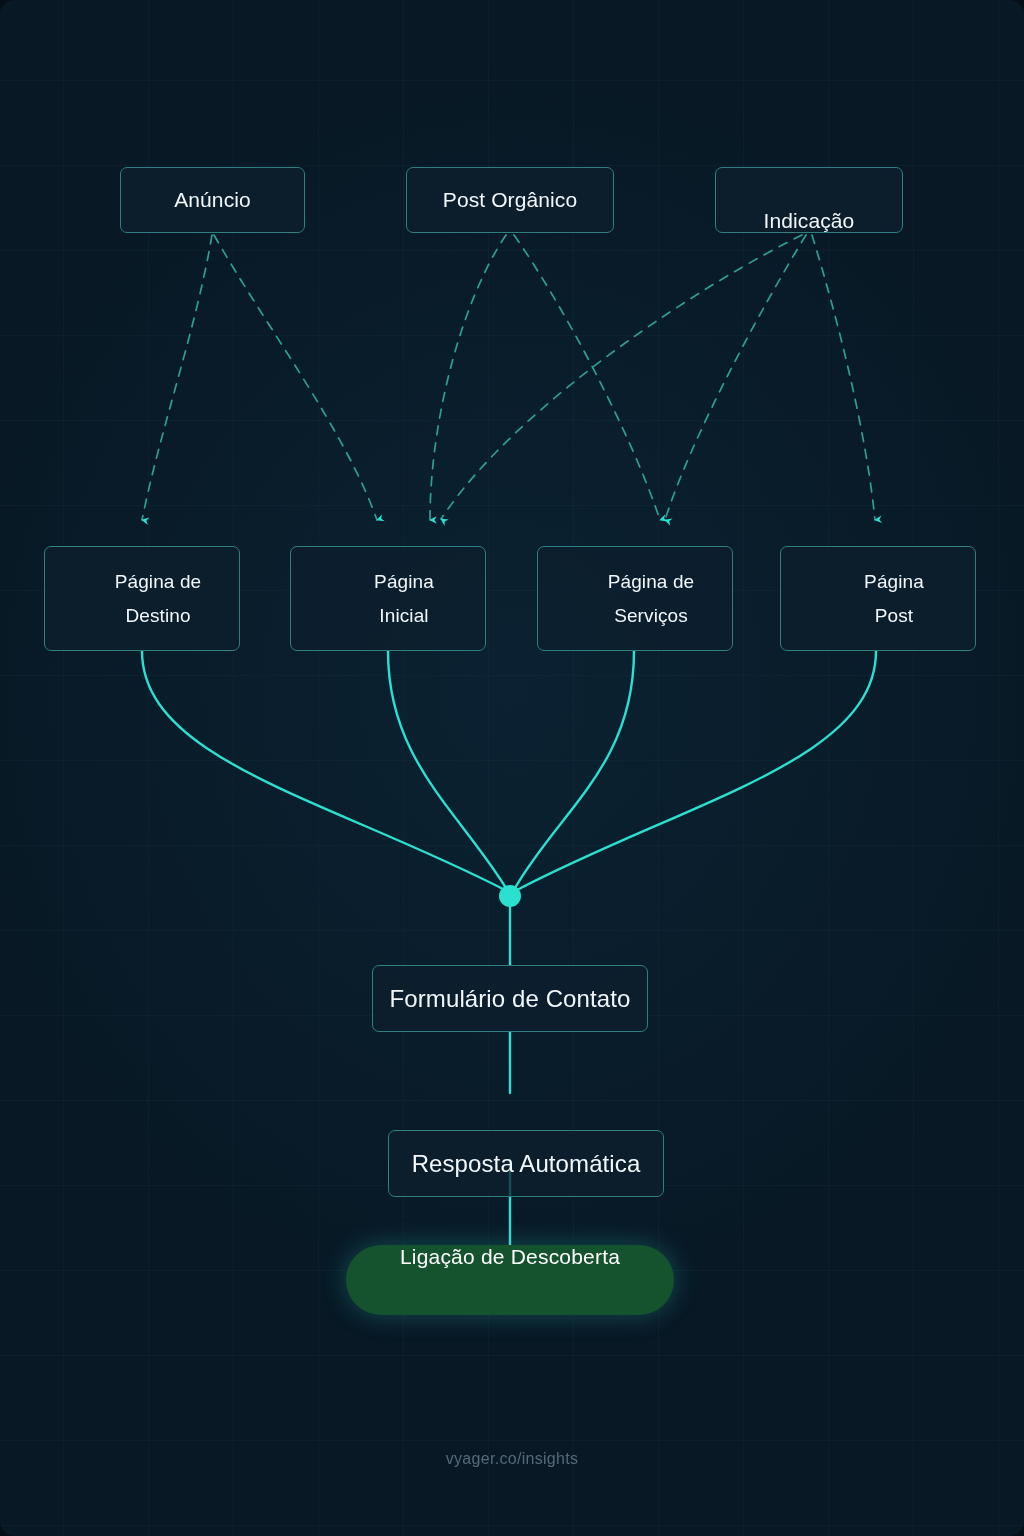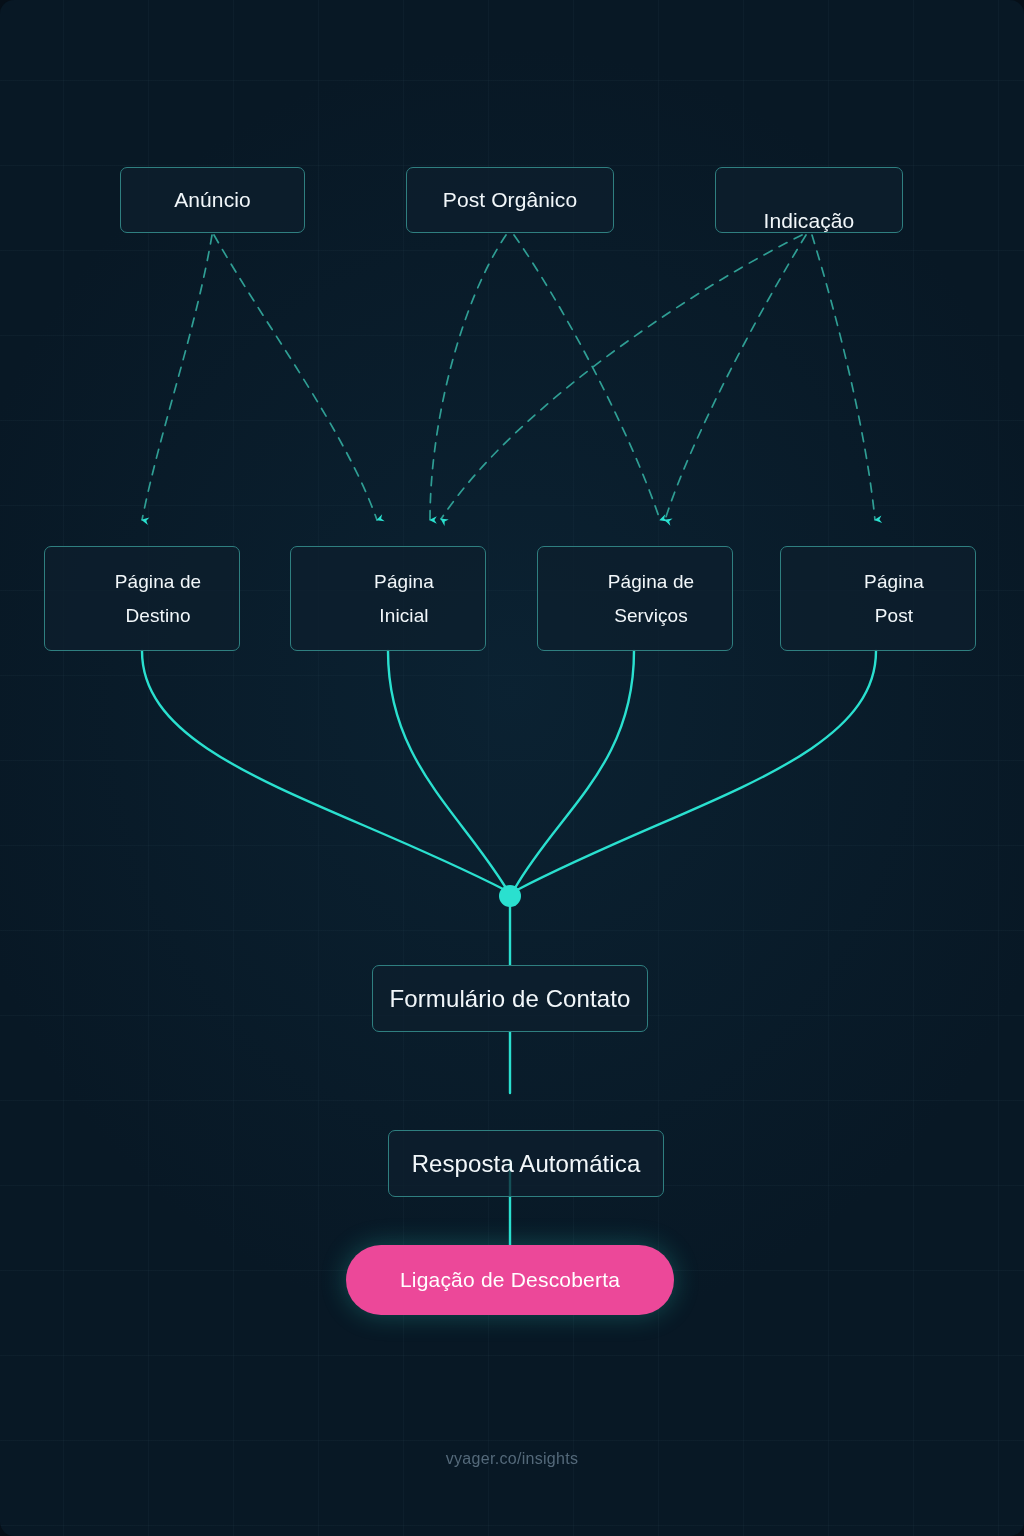--- a/index.html
+++ b/index.html
@@ -62,23 +62,23 @@
   .node.two-line .line + .line {
     margin-top: 14px;
   }
   .node.source { font-size: 21px; }
   .node.page   { font-size: 19px; padding-left: 32px; }
   .node.step   { font-size: 24px; }
   .cta {
     position: absolute;
     box-sizing: border-box;
     display: flex;
-    align-items: center;
+    align-items: flex-start;
     justify-content: center;
-    background: #ec4899;
+    background: #14532d;
     color: #ffffff;
     font-size: 21px;
     border-radius: 999px;
     letter-spacing: 0.2px;
     box-shadow: 0 0 26px rgba(42,201,189,0.30);
   }
   #footer {
     position: absolute;
     left: 0;
     right: 0;

